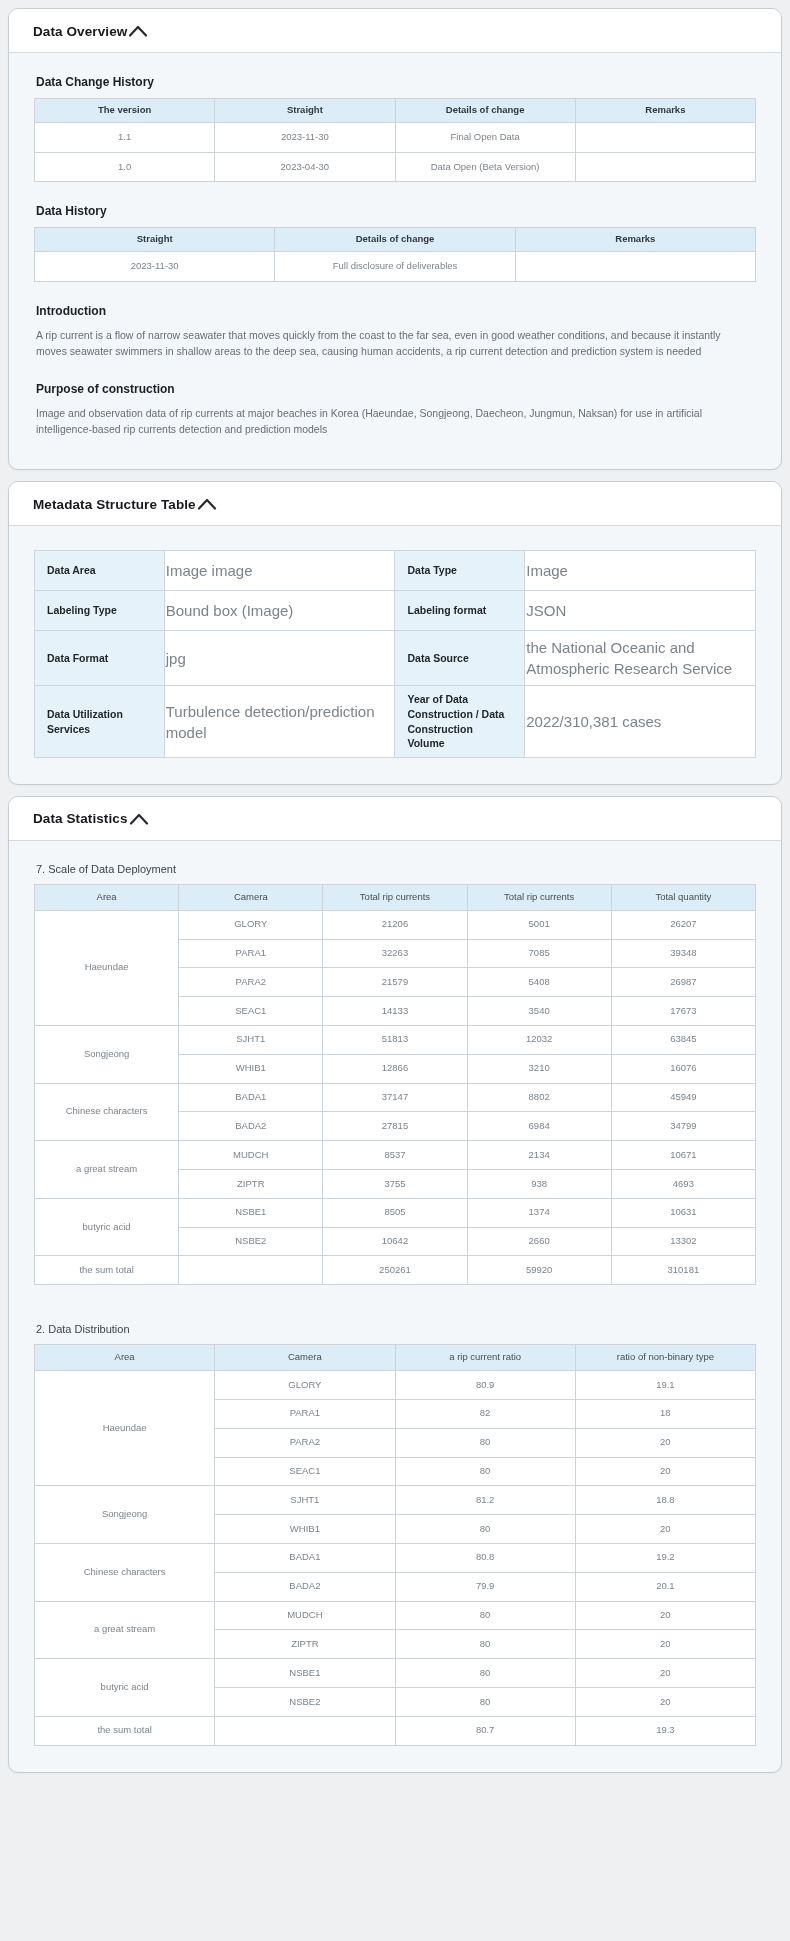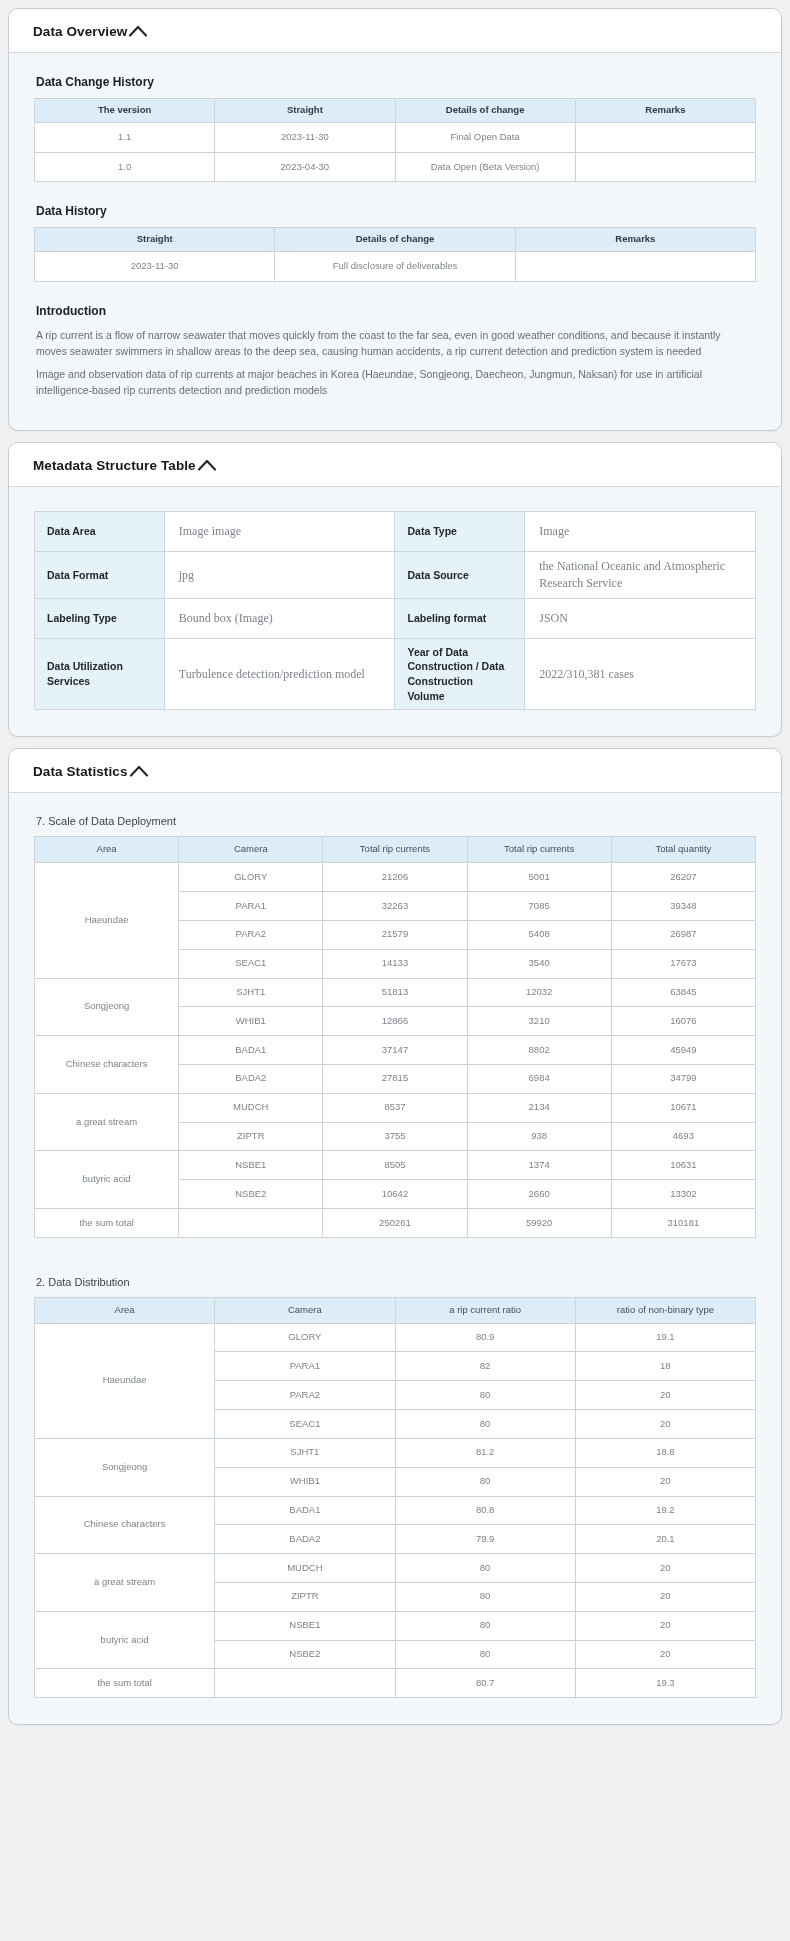--- a/index.html
+++ b/index.html
@@ -86,25 +86,24 @@
   table.meta th {
     background: #e6f2fa;
     font-size: 10.5px;
     font-weight: bold;
     color: #22262b;
     padding: 6px 12px;
     height: 40px;
     margin-left: 44px;
   }
   table.meta td {
-    font-size: 12px;
+    font-size: 15px;
     color: #7c848b;
-    padding: 6px 14px;
+    padding: 6px 1px;
     height: 40px;
-    font-family: Liberation Serif, serif;
   }
 </style>
 </head>
 <body>
 
 <div class="page">
 
   <section class="card">
     <header class="card-header">
       <h2 class="card-title">Data Overview</h2>
@@ -167,20 +166,21 @@
               <td>2023-11-30</td>
               <td>Full disclosure of deliverables</td>
               <td></td>
             </tr>
           </tbody>
         </table>
 
       <h3 class="sec-heading">Introduction</h3>
       <p class="sec-text">A rip current is a flow of narrow seawater that moves quickly from the coast to the far sea, even in good weather conditions, and because it instantly moves seawater swimmers in shallow areas to the deep sea, causing human accidents, a rip current detection and prediction system is needed</p>
 
+      <h3 class="sec-heading">Purpose of construction</h3>
       <p class="sec-text">Image and observation data of rip currents at major beaches in Korea (Haeundae, Songjeong, Daecheon, Jungmun, Naksan) for use in artificial intelligence-based rip currents detection and prediction models</p>
 
     </div>
   </section>
 
   <section class="card">
     <header class="card-header">
       <h2 class="card-title">Metadata Structure Table</h2>
       <span class="chevron">
         <svg width="20" height="14" viewBox="0 0 20 14">
@@ -197,30 +197,30 @@
             <col style="width:32%">
           </colgroup>
       <tbody>
             <tr>
               <th>Data Area</th>
               <td>Image image</td>
               <th>Data Type</th>
               <td>Image</td>
             </tr>
             <tr>
+              <th>Labeling Type</th>
+              <td>Bound box (Image)</td>
+              <th>Labeling format</th>
+              <td>JSON</td>
+            </tr>
+            <tr>
               <th>Data Format</th>
               <td>jpg</td>
               <th>Data Source</th>
               <td>the National Oceanic and Atmospheric Research Service</td>
-            </tr>
-            <tr>
-              <th>Labeling Type</th>
-              <td>Bound box (Image)</td>
-              <th>Labeling format</th>
-              <td>JSON</td>
             </tr>
             <tr>
               <th>Data Utilization Services</th>
               <td>Turbulence detection/prediction model</td>
               <th>Year of Data Construction / Data Construction Volume</th>
               <td>2022/310,381 cases</td>
             </tr>
           </tbody>
         </table>
     </div>

